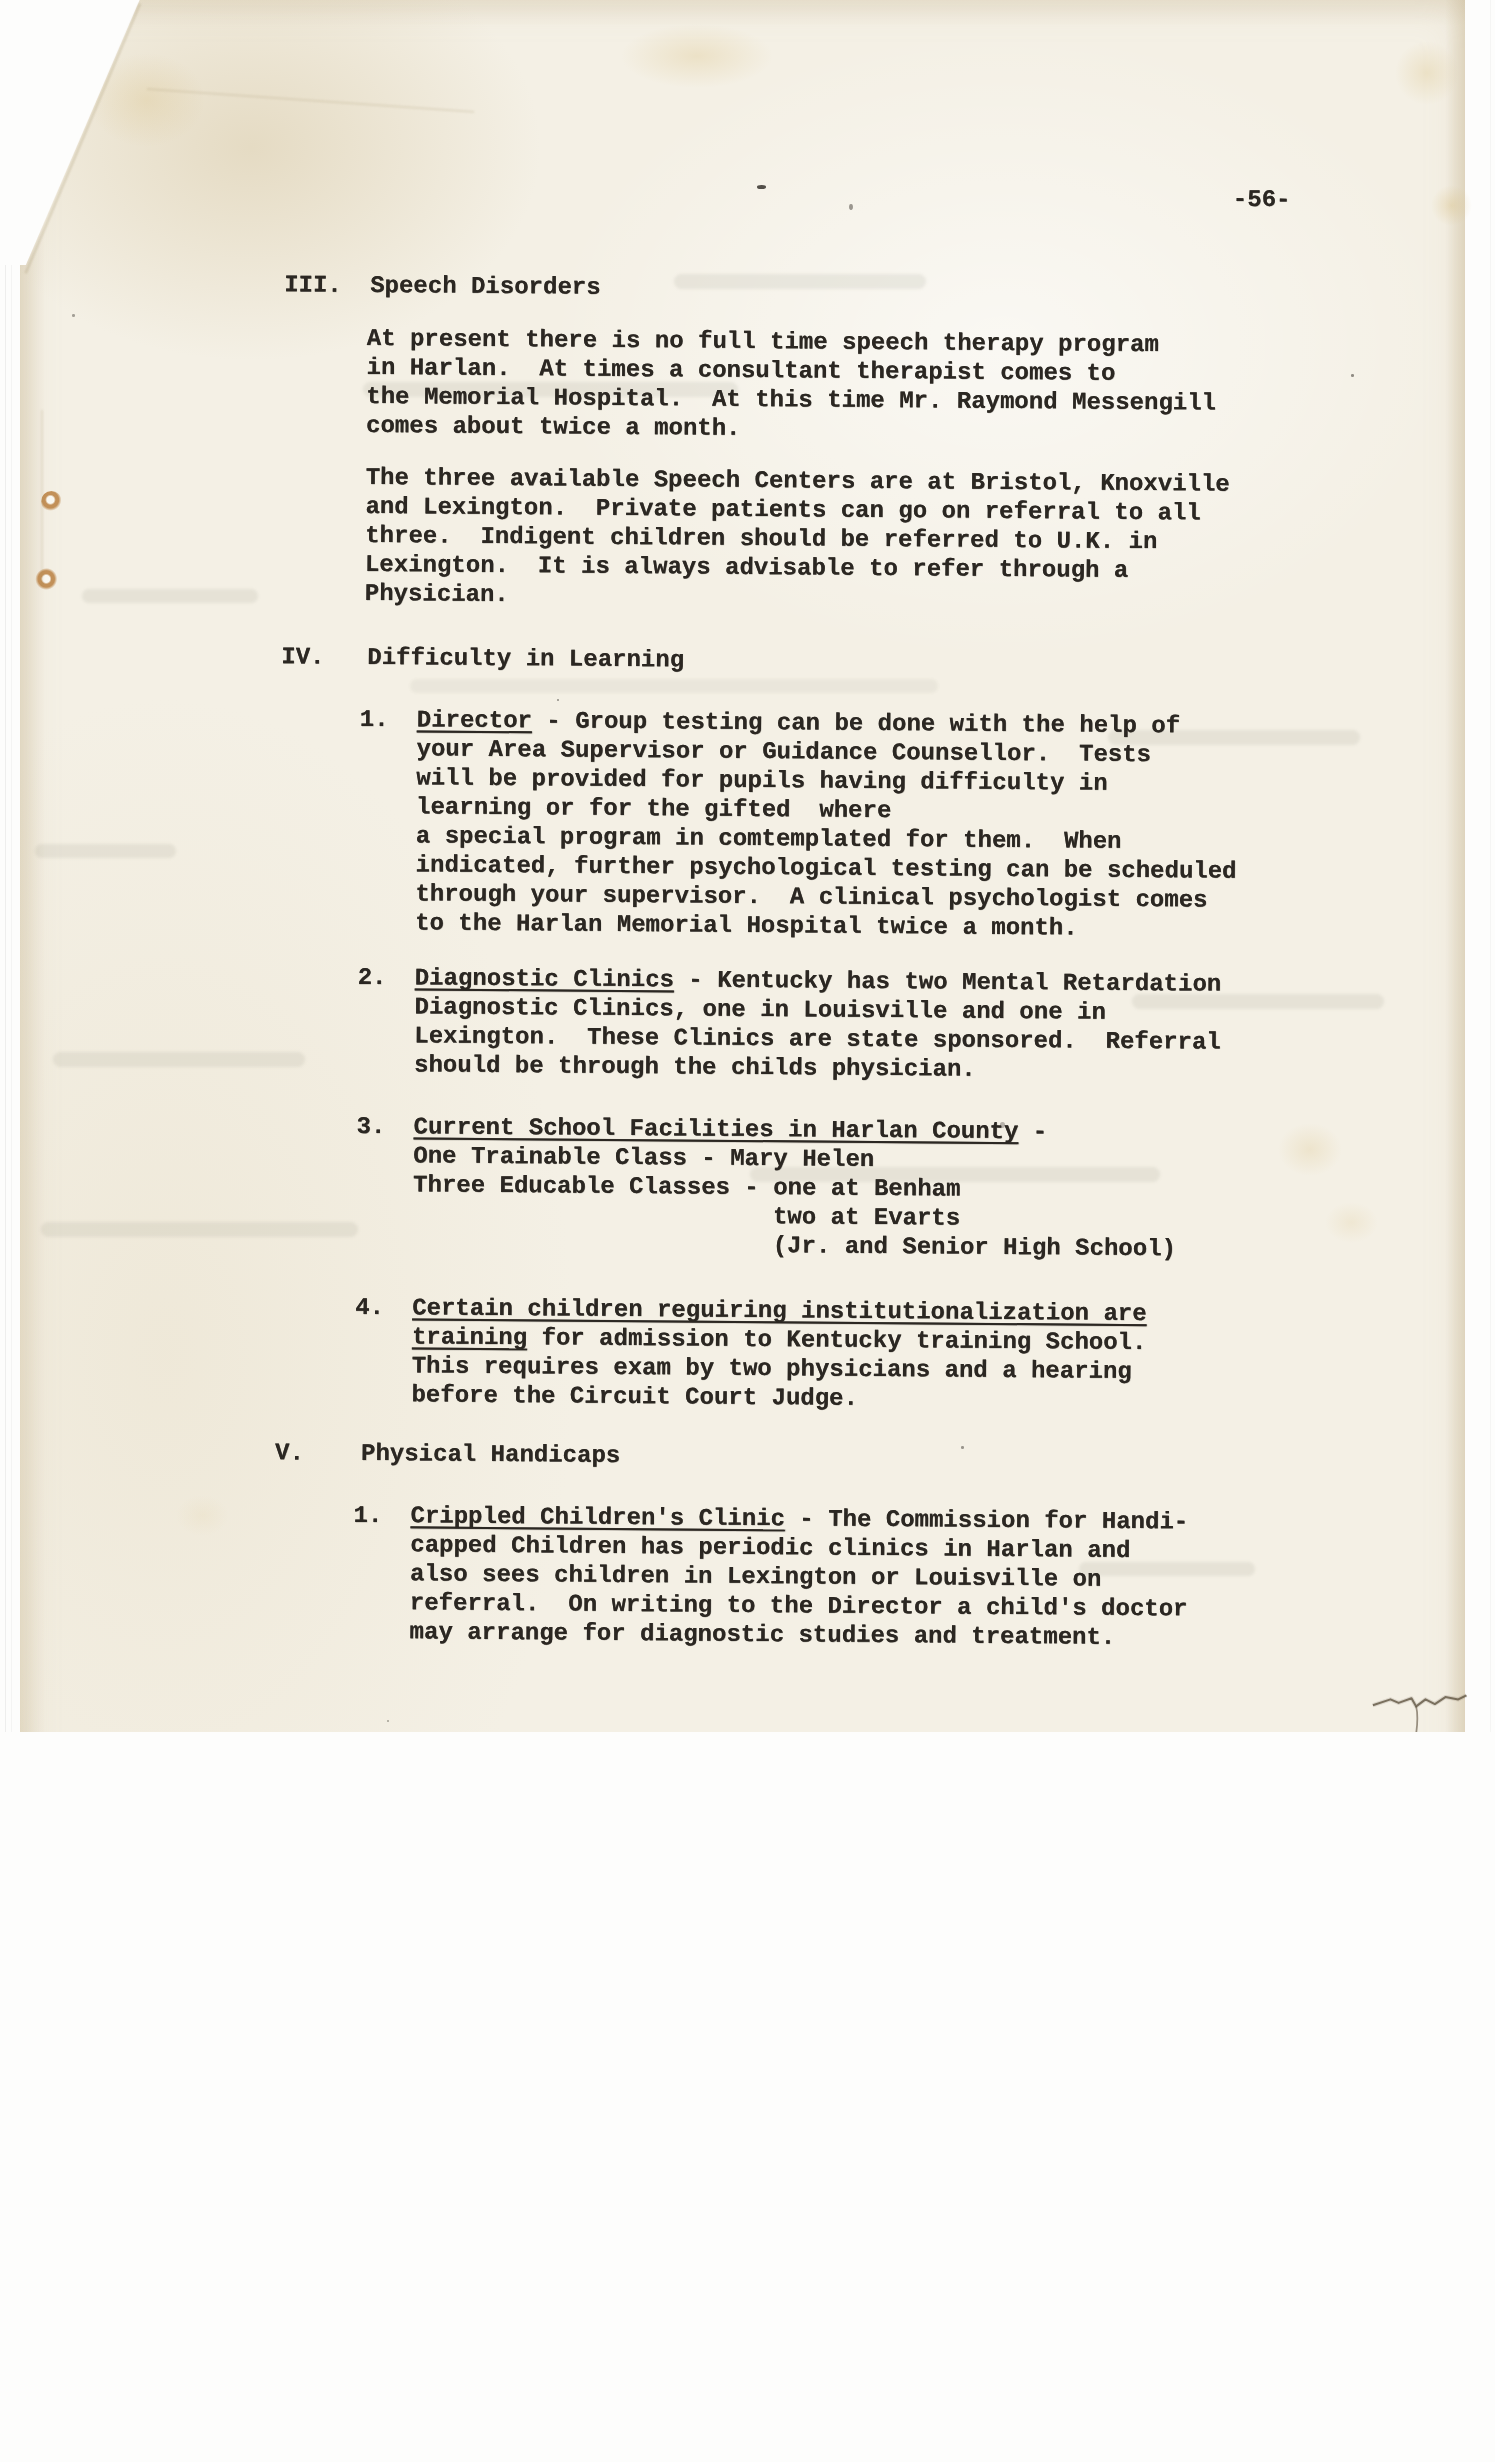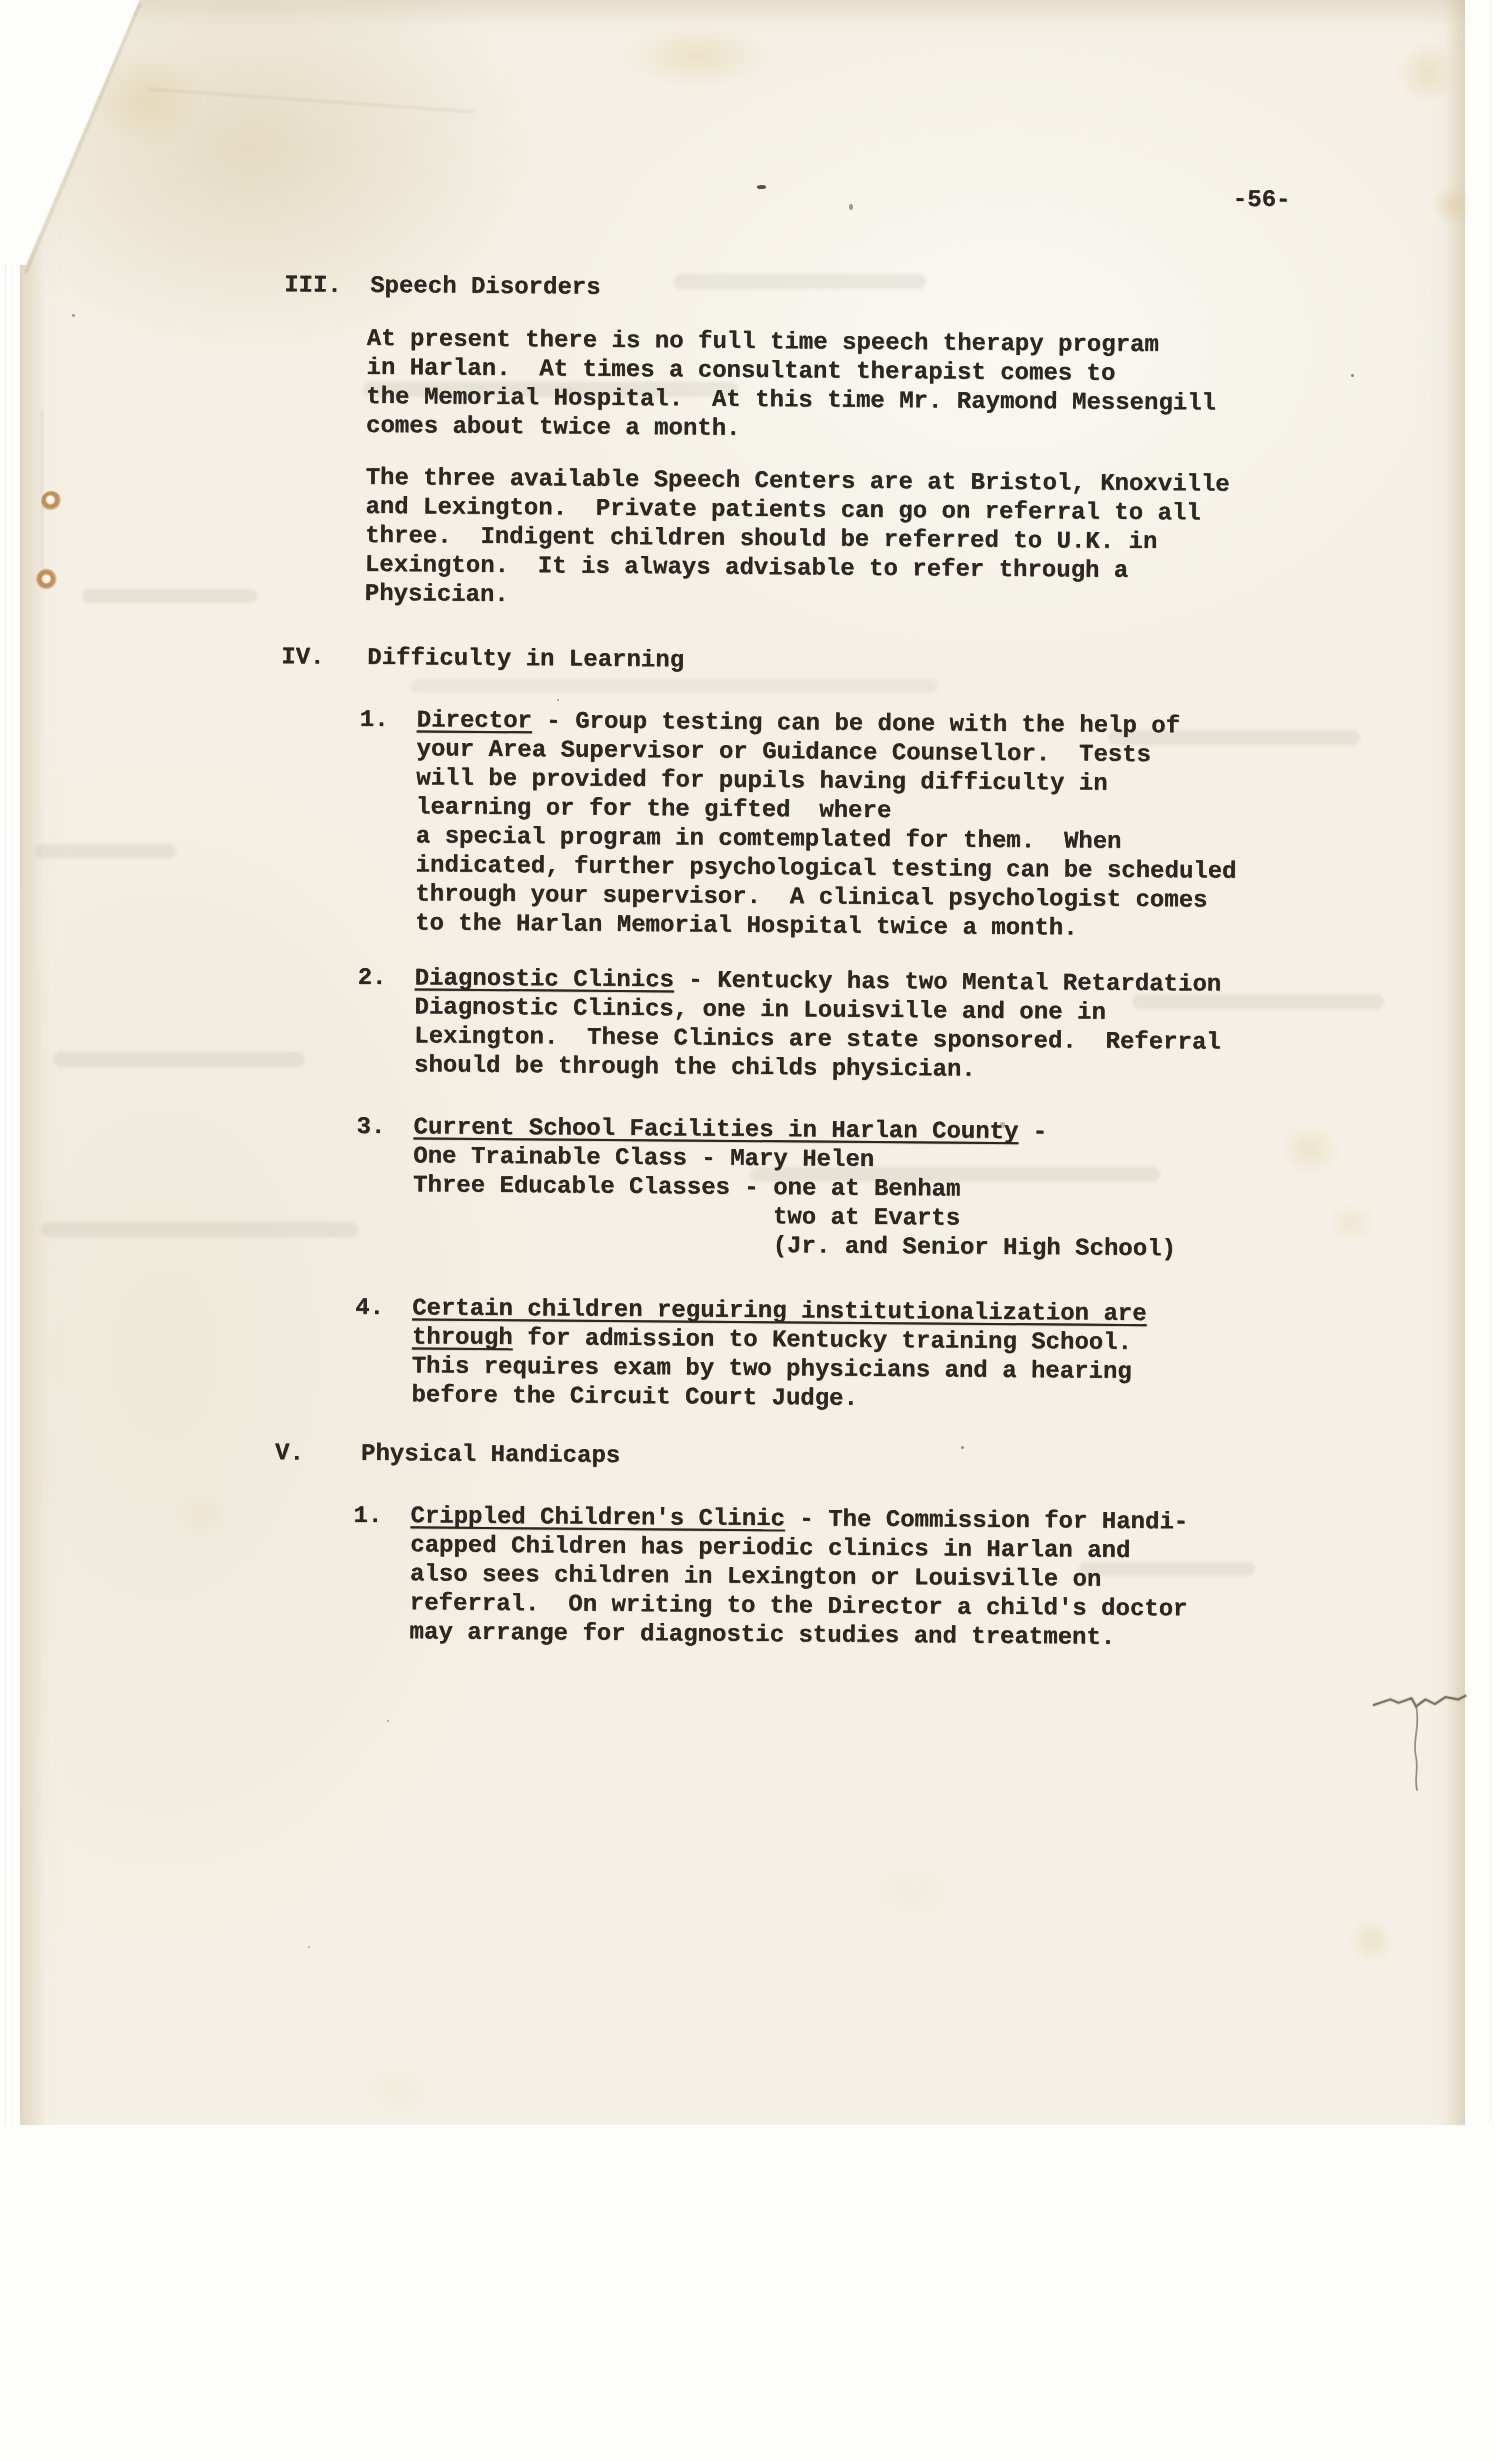--- a/index.html
+++ b/index.html
@@ -1,21 +1,21 @@
 <!DOCTYPE html>
 <html style="--ink: #2b2722; --paper: #f4f0e5;font-size:9.4px"><head>
 <meta charset="utf-8">
 <style>
   :root{
     --ink:#2b2722;
     --paper:#f4f0e5;
     --scanbg:#fdfdfc;
   }
   html,body{margin:0;padding:0;background:var(--scanbg);}
-  #stage{position:relative;width:1495px;height:2125px;overflow:hidden;background:var(--scanbg);}
+  #stage{position:relative;width:1495px;height:1732px;overflow:hidden;background:var(--scanbg);}
 
   
   .streak{position:absolute;top:0;height:2462px;width:1.2px;background:rgba(0,0,0,0.06);}
 
   
   .paper{
     position:absolute;left:20px;top:0;width:1445px;height:2462px;
     background-color:var(--paper);
     background-image:
       radial-gradient(762px 528px at 68% 14%, rgba(255,255,255,0.55), transparent 60%),
@@ -167,21 +167,21 @@
           <span class="num">3.</span>
           <div class="ln"><span class="u">Current School Facilities in Harlan County</span><span> - </span></div>
           <div class="ln"><span>One Trainable Class - Mary Helen</span></div>
           <div class="ln"><span>Three Educable Classes - one at Benham</span></div>
           <div class="ln"><span>                         two at Evarts</span></div>
           <div class="ln"><span>                         (Jr. and Senior High School)</span></div>
         </div>
         <div class="item" style="top: 1293px;">
           <span class="num">4.</span>
           <div class="ln"><span class="u">Certain children reguiring institutionalization are</span></div>
-          <div class="ln"><span class="u">through</span><span> for admission to Kentucky training School.</span></div>
+          <div class="ln"><span class="u">training</span><span> for admission to Kentucky training School.</span></div>
           <div class="ln"><span>This requires exam by two physicians and a hearing</span></div>
           <div class="ln"><span>before the Circuit Court Judge.</span></div>
         </div>
         <div class="heading" style="top: 1439px;"><span class="numeral">V.</span><span class="title">Physical Handicaps</span></div>
         <div class="item" style="top: 1501px;">
           <span class="num">1.</span>
           <div class="ln"><span class="u">Crippled Children's Clinic</span><span> - The Commission for Handi-</span></div>
           <div class="ln"><span>capped Children has periodic clinics in Harlan and</span></div>
           <div class="ln"><span>also sees children in Lexington or Louisville on</span></div>
           <div class="ln"><span>referral.  On writing to the Director a child's doctor</span></div>

